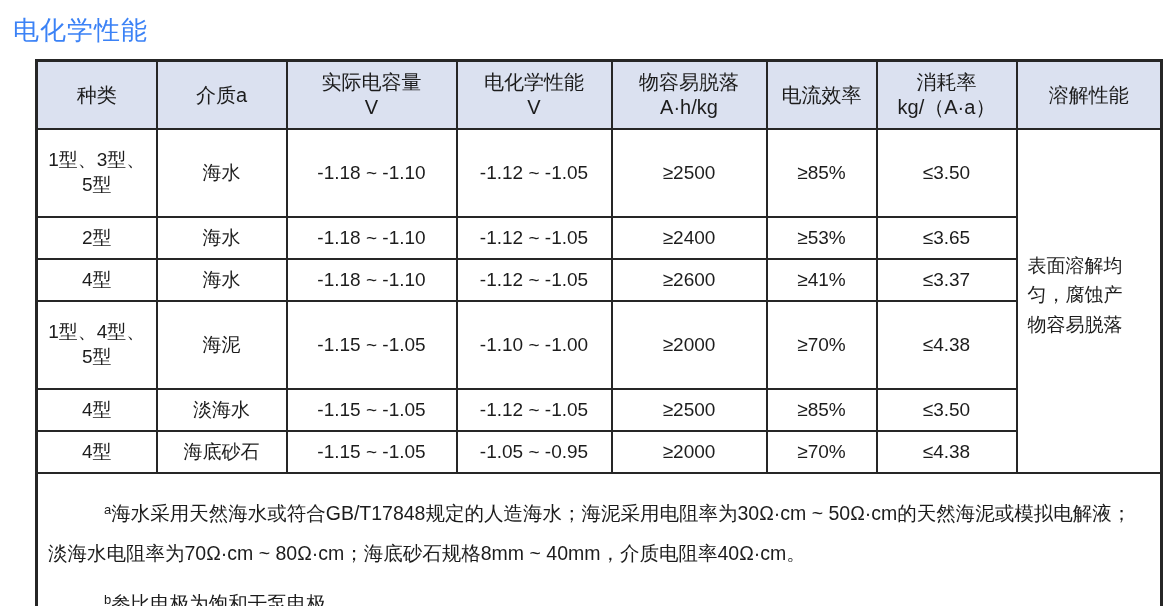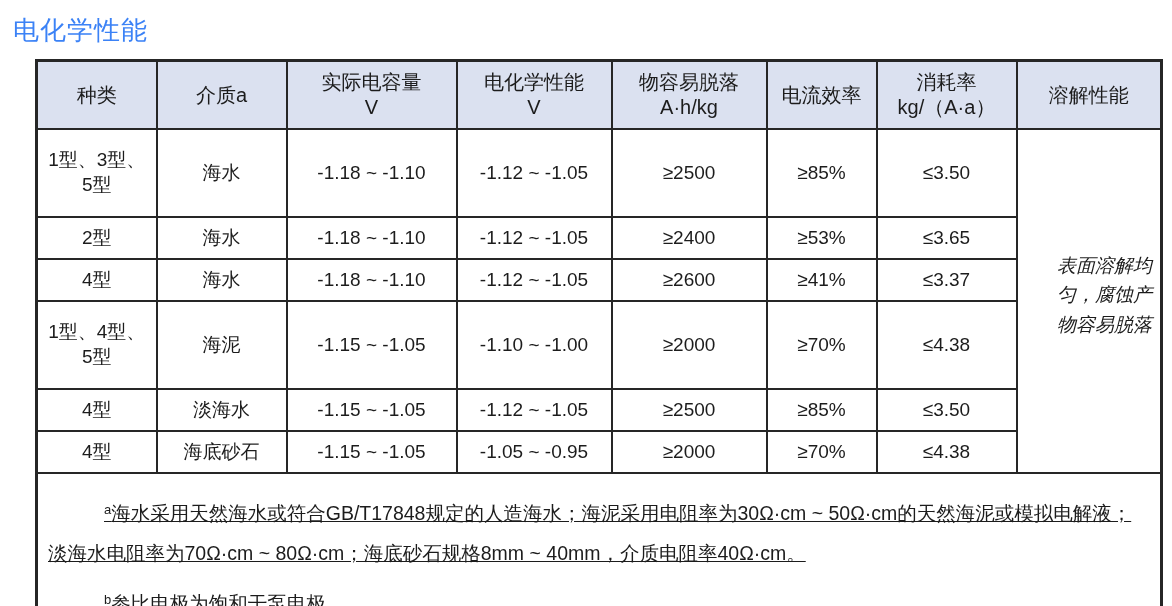--- a/index.html
+++ b/index.html
@@ -36,39 +36,37 @@
     background:#dbe1f0;
     font-weight:normal;
     font-size:20px;
     height:62px;
     line-height:1.25;
   }
   .pre{white-space:pre-line;}
   tr.row-tall{height:88px;}
   tr.row-short{height:42px;}
   td.dissolution-cell{
-    text-align:right;
+    text-align:left;
     padding:6px 8px 18px 10px;
     font-size:19px;
     line-height:1.55;
     white-space:pre-line;
-    font-style:italic;
   }
   td.footnotes-cell{
     text-align:left;
     height:150px;
     padding:10px 18px 14px 10px;
     vertical-align:middle;
   }
   .footnote{
     margin:0 0 10px 0;
     font-size:19.5px;
     line-height:2.05;
     text-indent:56px;
-    text-decoration:underline;
   }
   .footnote:last-child{margin-bottom:0;}
   .fn-marker{
     font-size:13px;
     vertical-align:6px;
   }
 </style>
 </head>
 <body>
 

